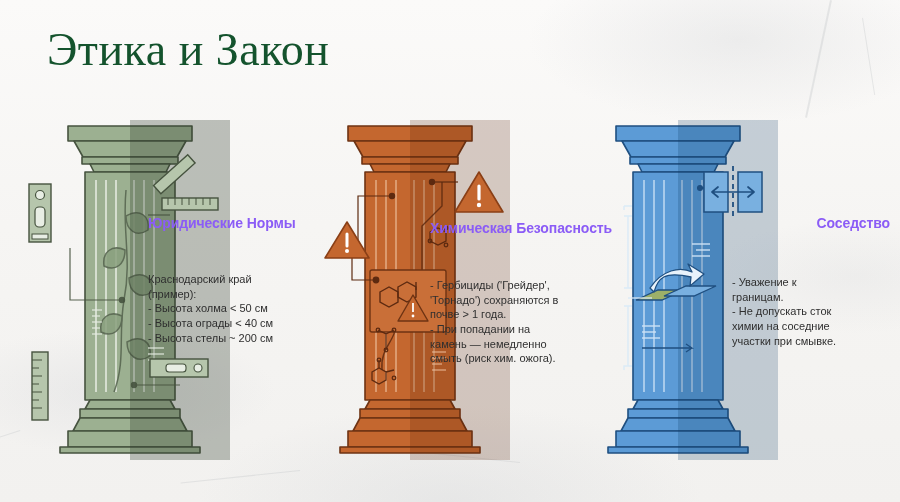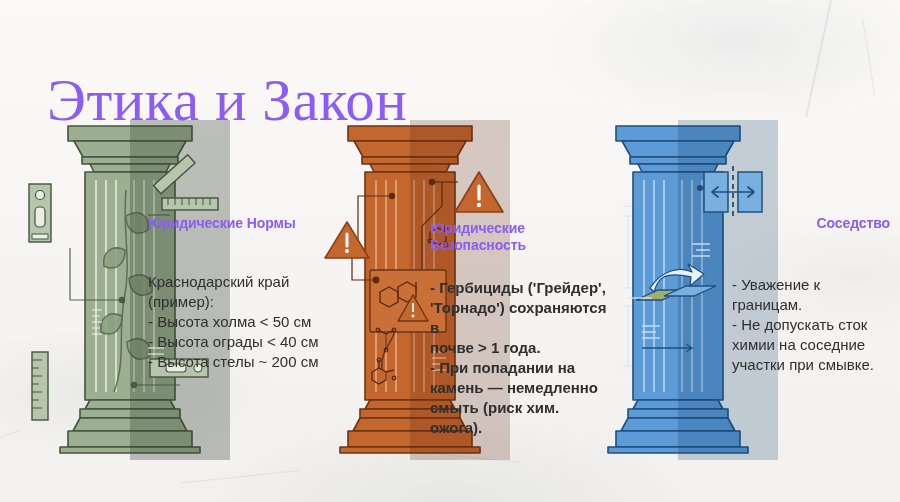--- a/index.html
+++ b/index.html
@@ -15,34 +15,33 @@
       radial-gradient(ellipse 300px 120px at 82% 8%, rgba(210,212,214,.35), rgba(255,255,255,0) 70%),
       radial-gradient(ellipse 240px 90px at 12% 78%, rgba(206,208,212,.30), rgba(255,255,255,0) 70%),
       radial-gradient(ellipse 360px 140px at 50% 100%, rgba(203,206,210,.30), rgba(255,255,255,0) 70%),
       radial-gradient(ellipse 200px 80px at 95% 55%, rgba(208,210,213,.22), rgba(255,255,255,0) 72%),
       linear-gradient(180deg,#fbfaf9 0%,#f6f5f3 45%,#f2f1ef 100%);
   }
   .vein{position:absolute;background:rgba(190,193,198,.33);transform-origin:0 0;}
   #page-title{
     position:absolute;left:47px;top:26px;
     font-family:"Liberation Serif",serif;
-    font-size:59px;line-height:1.05;
-    color:#8b5cf6;letter-spacing:.5px;
+    font-size:46px;line-height:1.05;
+    color:#14532d;letter-spacing:.5px;
     white-space:nowrap;
-    margin-top:44px;
   }
   .col{position:absolute;top:120px;}
   .pillar-wrap{position:absolute;top:0;}
   .txt{position:absolute;}
   .heading{
     font-size:14px;font-weight:bold;color:#8b5cf6;
     line-height:1.22;letter-spacing:-.1px;
   }
   .body-txt{
-    font-size:15px;color:#2f2f2f;line-height:1.33;
+    font-size:11px;color:#2f2f2f;line-height:1.33;
     white-space:pre-line;
   }
   svg{display:block;overflow:visible;}
 </style>
 </head>
 <body>
 
 <div class="marble">
   <div class="vein" style="left:830px;top:0px;width:1.5px;height:120px;transform:rotate(12deg);"></div>
   <div class="vein" style="left:862px;top:18px;width:1px;height:78px;transform:rotate(-9deg);"></div>
@@ -267,23 +266,23 @@
     <line x1="27" y1="18" x2="27" y2="31" stroke="#fff" stroke-width="3.2" stroke-linecap="round"></line>
     <circle cx="27" cy="37" r="2.2" fill="#fff"></circle>
   </svg>
 
   <svg style="position:absolute;left:322px;top:98px;" width="50" height="44" viewBox="0 0 50 44">
     <path d="M25 4 L47 40 H3 Z" fill="#c4672f" stroke="#8a3f16" stroke-width="1.6" stroke-linejoin="round"></path>
     <line x1="25" y1="16" x2="25" y2="28" stroke="#fff" stroke-width="3" stroke-linecap="round"></line>
     <circle cx="25" cy="33" r="2" fill="#fff"></circle>
   </svg>
 
-  <div class="txt heading" style="left:430px;top:100px;width:190px;">Юридические
+  <div class="txt heading" style="left:430px;top:100px;width:190px;">Химическая
 Безопасность</div>
-  <div class="txt body-txt" style="left:430px;top:158px;width:185px;font-weight:bold;">- Гербициды ('Грейдер',
+  <div class="txt body-txt" style="left:430px;top:158px;width:185px;">- Гербициды ('Грейдер',
 'Торнадо') сохраняются в
 почве &gt; 1 года.
 - При попадании на
 камень — немедленно
 смыть (риск хим. ожога).</div>
 </div>
 
 <div class="col">
 
   <svg class="pillar-wrap" style="left:578px;top:0px;" width="200" height="340" viewBox="0 0 200 340">

